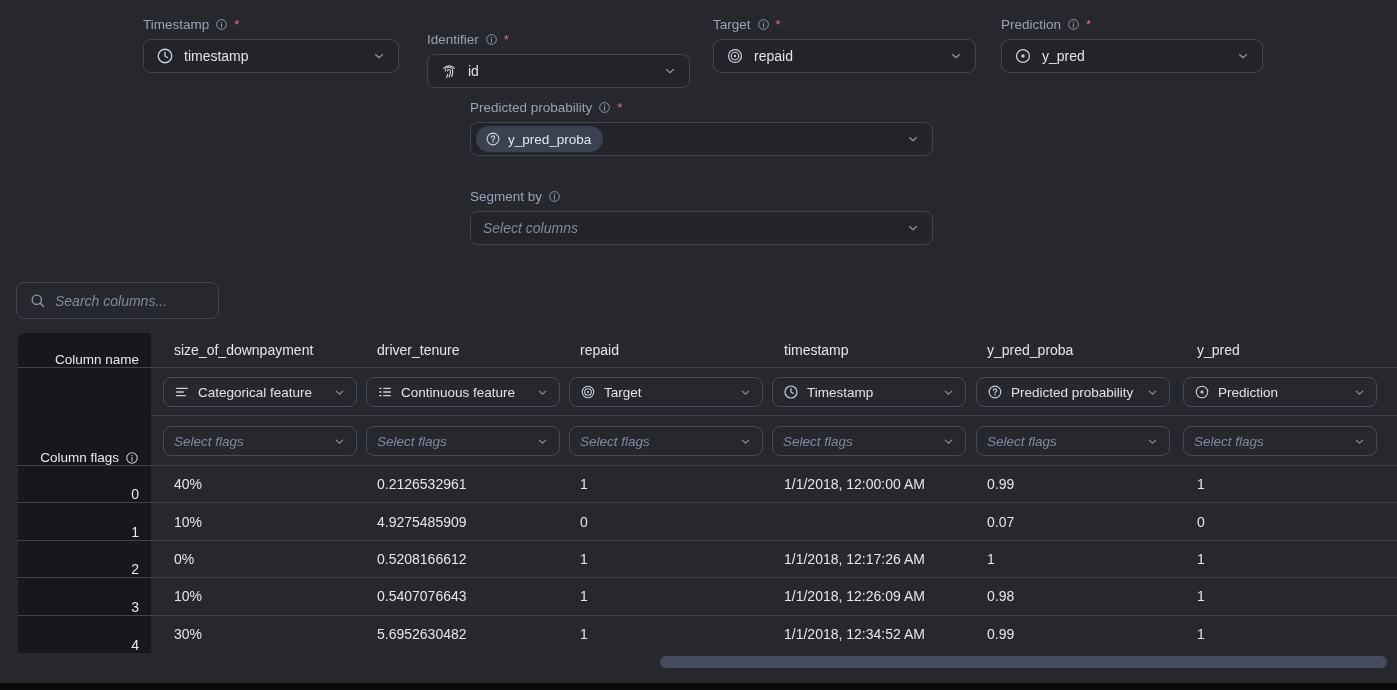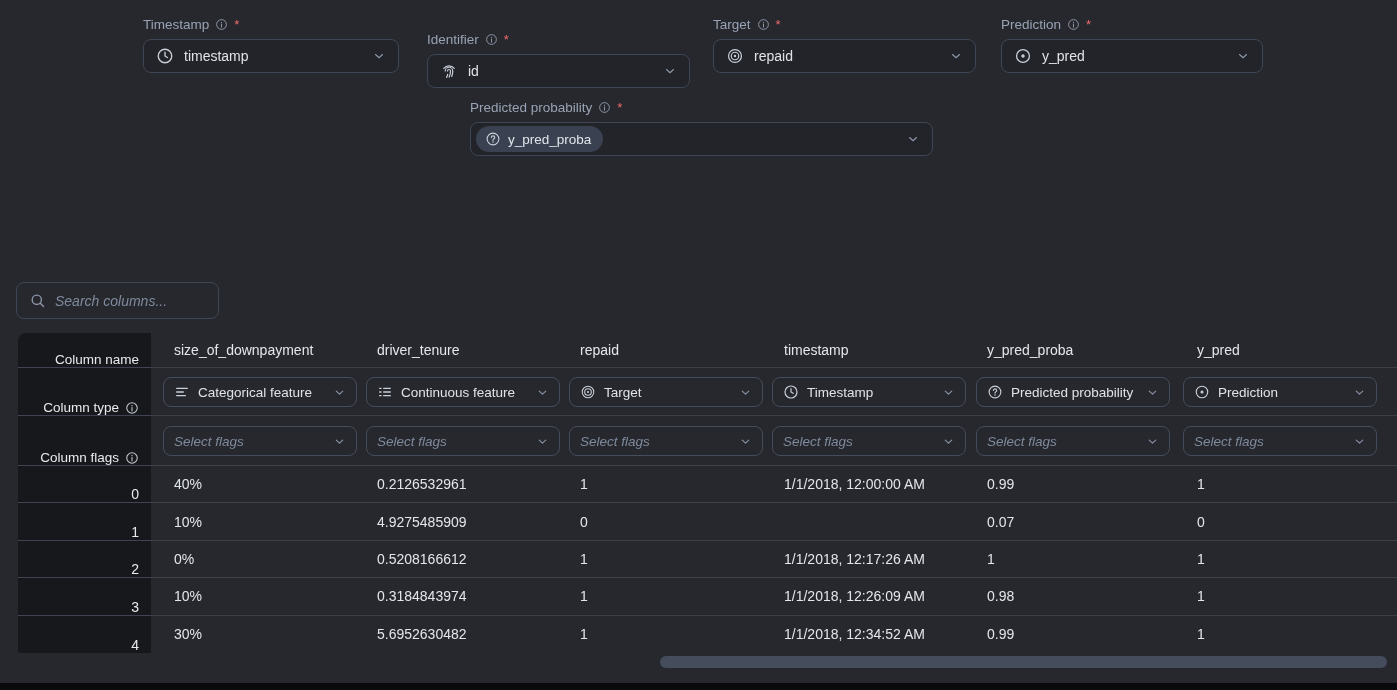--- a/index.html
+++ b/index.html
@@ -270,20 +270,38 @@
       </span>
       <span class="grow"></span>
       <span class="chev">
           <svg width="14" height="14" viewBox="0 0 24 24">
             <use href="#i-chevron"></use>
           </svg>
         </span>
     </div>
   </div>
 
+  <div class="field" style="left:470px; top:189px; width:463px;">
+    <div class="field-label">
+      <span>Segment by</span>
+      <span class="info-i">
+          <svg width="13" height="13" viewBox="0 0 24 24">
+            <use href="#i-info"></use>
+          </svg>
+        </span>
+    </div>
+    <div class="select">
+      <span class="grow placeholder">Select columns</span>
+      <span class="chev">
+          <svg width="14" height="14" viewBox="0 0 24 24">
+            <use href="#i-chevron"></use>
+          </svg>
+        </span>
+    </div>
+  </div>
 
   <div class="search">
     <span class="icn" style="color:#8d97a8">
         <svg width="17" height="17" viewBox="0 0 24 24">
           <use href="#i-search"></use>
         </svg>
       </span>
     <span class="ph">Search columns...</span>
   </div>
 
@@ -474,47 +492,39 @@
     <div class="trow r-d2">
       <div class="cell c0">0%</div>
       <div class="cell c1">0.5208166612</div>
       <div class="cell c2">1</div>
       <div class="cell c3">1/1/2018, 12:17:26 AM</div>
       <div class="cell c4">1</div>
       <div class="cell c5">1</div>
     </div>
     <div class="trow r-d3">
       <div class="cell c0">10%</div>
-      <div class="cell c1">0.3184843974</div>
+      <div class="cell c1">0.5407076643</div>
       <div class="cell c2">1</div>
       <div class="cell c3">1/1/2018, 12:26:09 AM</div>
       <div class="cell c4">0.98</div>
       <div class="cell c5">1</div>
     </div>
     <div class="trow r-d4">
       <div class="cell c0">30%</div>
       <div class="cell c1">5.6952630482</div>
       <div class="cell c2">1</div>
       <div class="cell c3">1/1/2018, 12:34:52 AM</div>
       <div class="cell c4">0.99</div>
       <div class="cell c5">1</div>
     </div>
 
     <div class="sticky-col">
       <div class="srow s-name">
         <span>Column name</span>
       </div>
-      <div class="srow s-type">
-        <span>Column type</span>
-        <span class="info-i" style="color:#c6cbd4">
-            <svg width="14" height="14" viewBox="0 0 24 24">
-              <use href="#i-info"></use>
-            </svg>
-          </span>
-      </div>
       <div class="srow s-flags">
         <span>Column flags</span>
         <span class="info-i" style="color:#c6cbd4">
             <svg width="14" height="14" viewBox="0 0 24 24">
               <use href="#i-info"></use>
             </svg>
           </span>
       </div>
       <div class="srow idx s-d0">0</div>
       <div class="srow idx s-d1">1</div>

